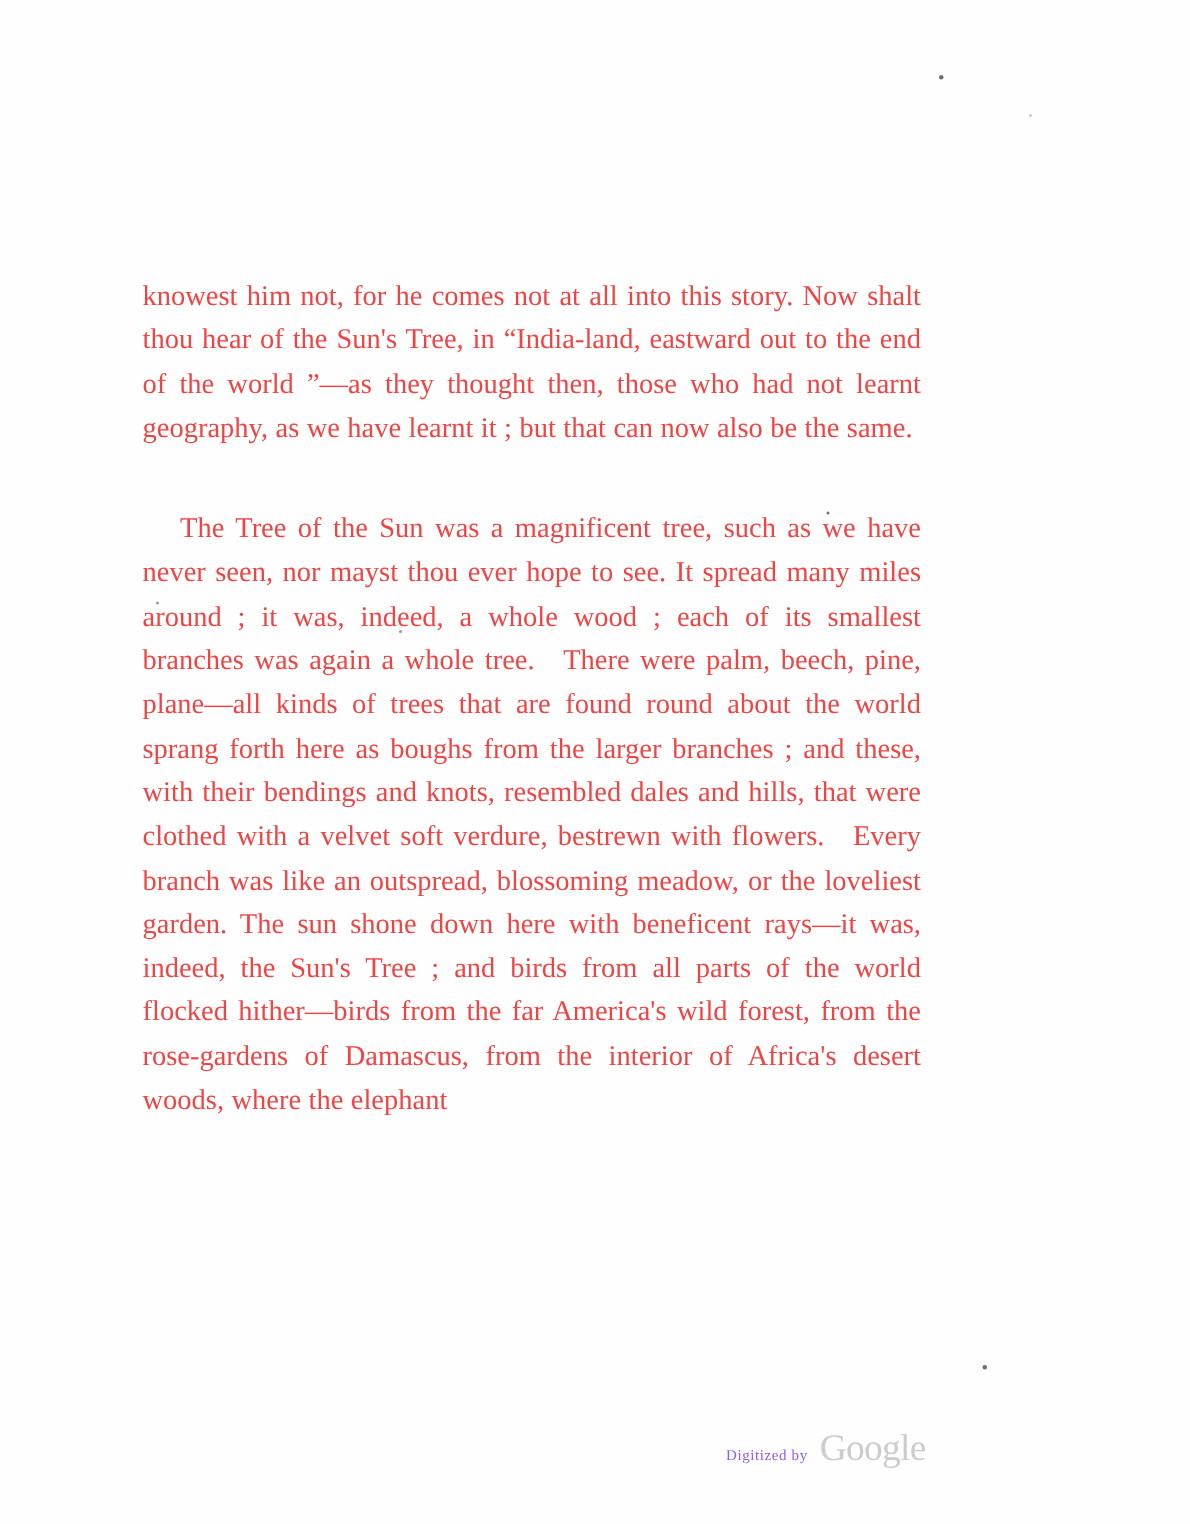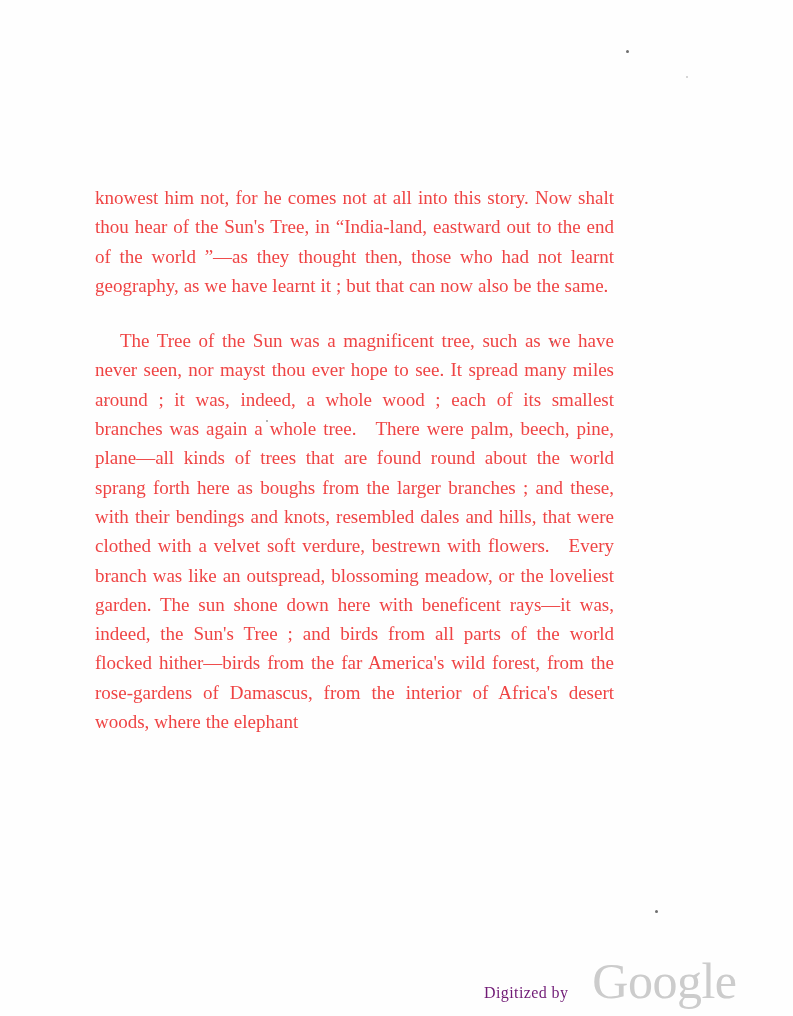--- a/index.html
+++ b/index.html
@@ -59,45 +59,45 @@
   .para {
     margin: 0;
     font-size: 19px;
     line-height: 29.3px;
     text-align: justify;
     text-align-last: left;
     word-spacing: 0.2px;
     color: #ef4444;
   }
   .para + .para {
-    margin-top: 26px;
+    margin-top: 38px;
   }
   .para.indented {
     text-indent: 25px;
   }
 
   
   .watermark {
     position: absolute;
     left: 484px;
     top: 952px;
     display: flex;
     align-items: baseline;
     color: #c9c9c9;
     white-space: nowrap;
   }
   .wm-digitized {
-    font-size: 16px;
+    font-size: 10px;
     letter-spacing: 0.4px;
-    color: #701a75;
+    color: #8b5cf6;
   }
   .wm-google {
-    font-size: 50px;
+    font-size: 25px;
     letter-spacing: -0.5px;
-    margin-left: 24px;
+    margin-left: 8px;
     color: #cccccc;
     font-family: "Liberation Serif", "DejaVu Serif", serif;
   }
 
   
   .speckle {
     position: absolute;
     background: #6f6f6f;
     border-radius: 50%;
   }

